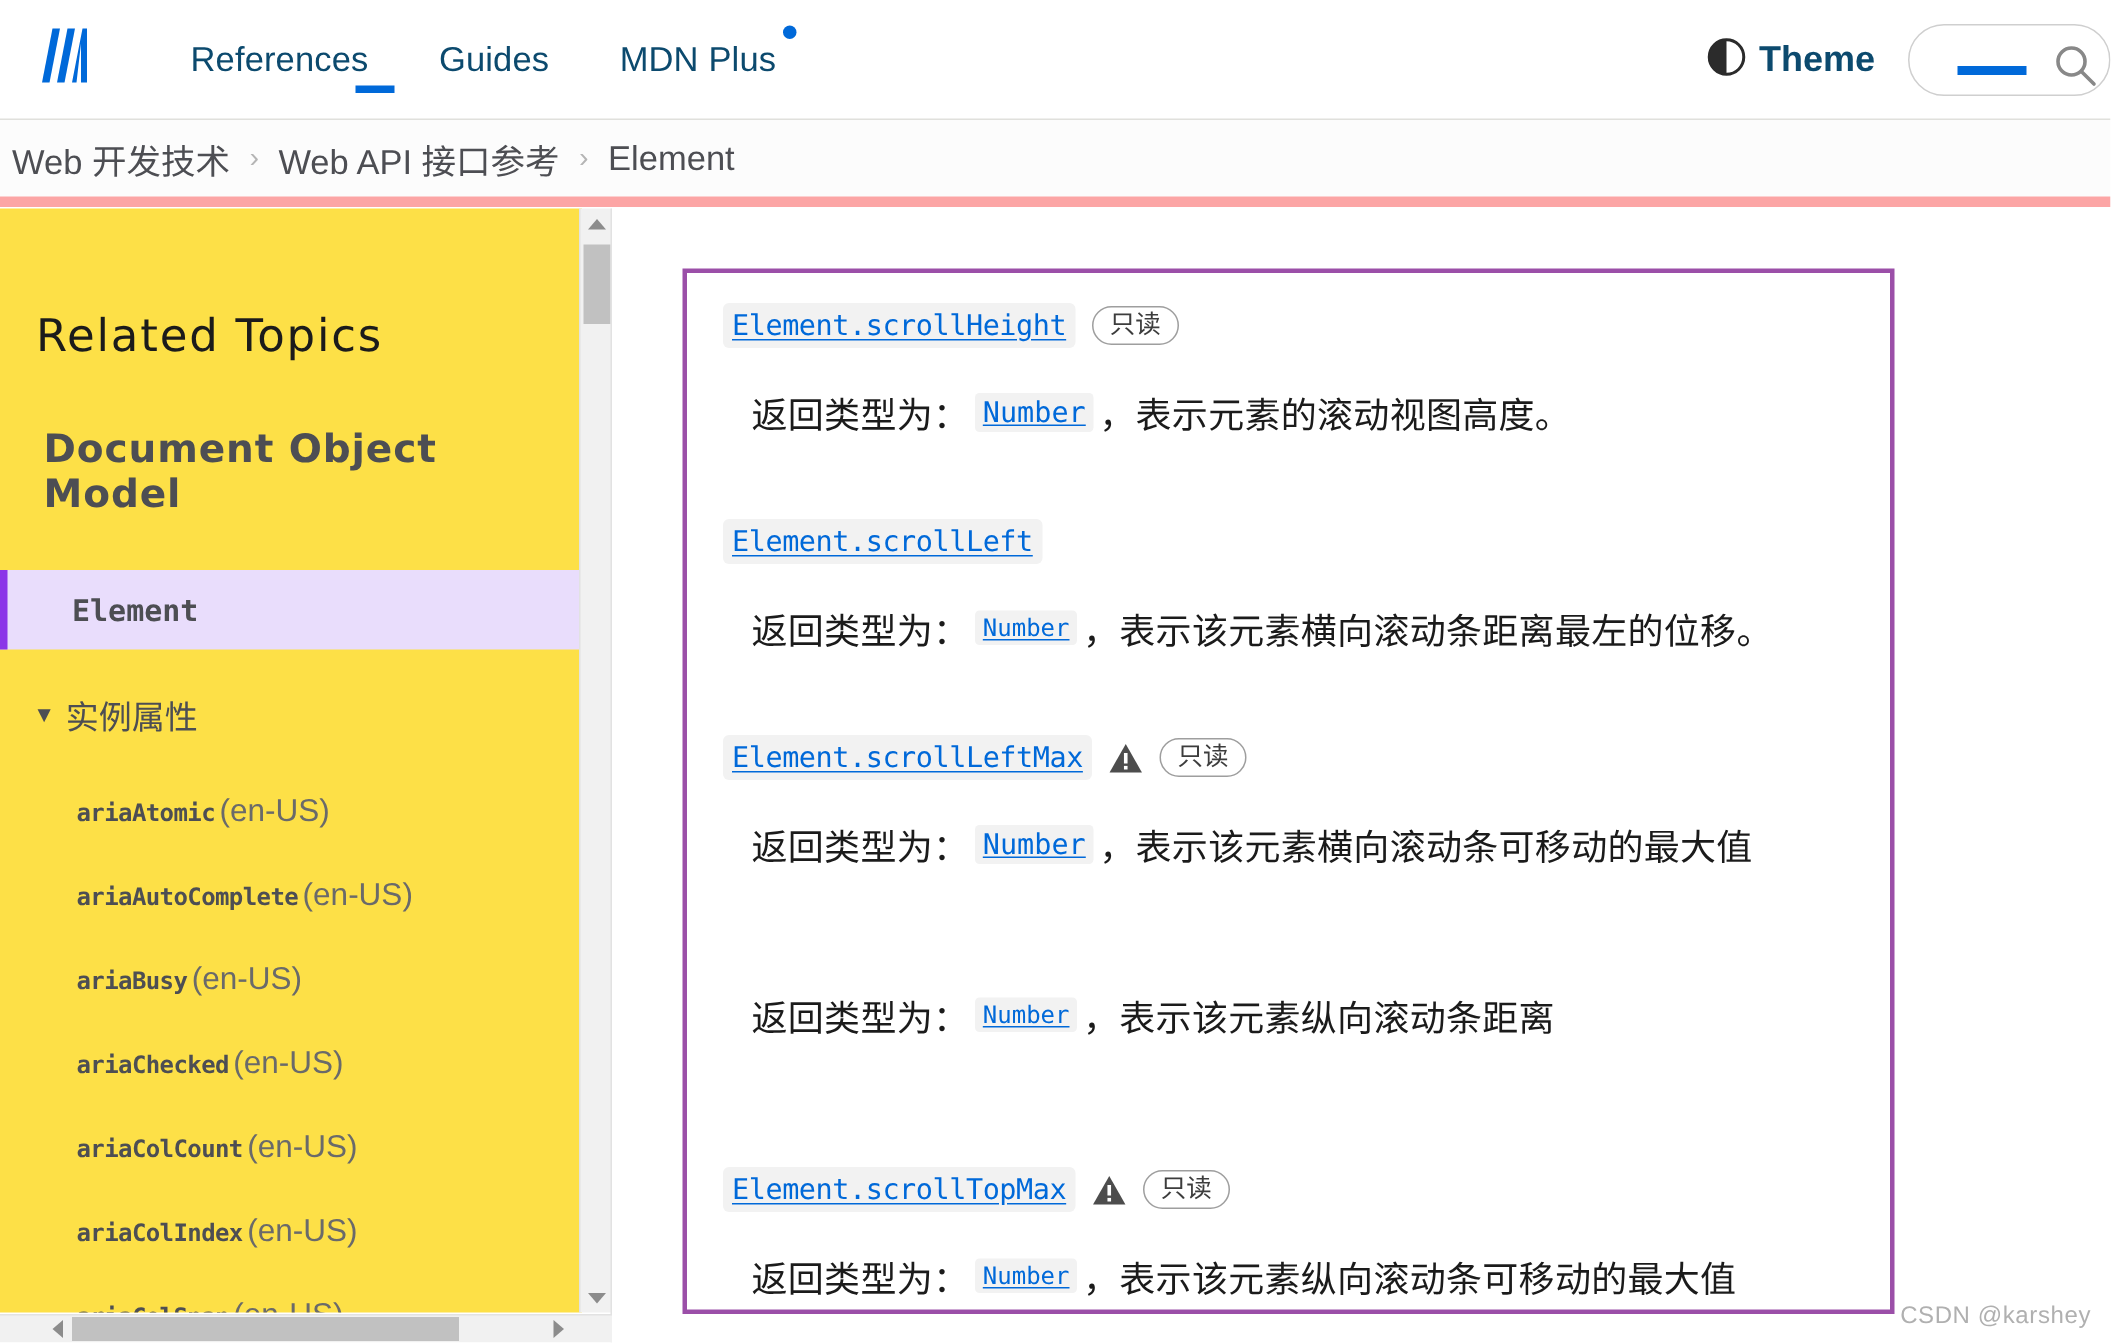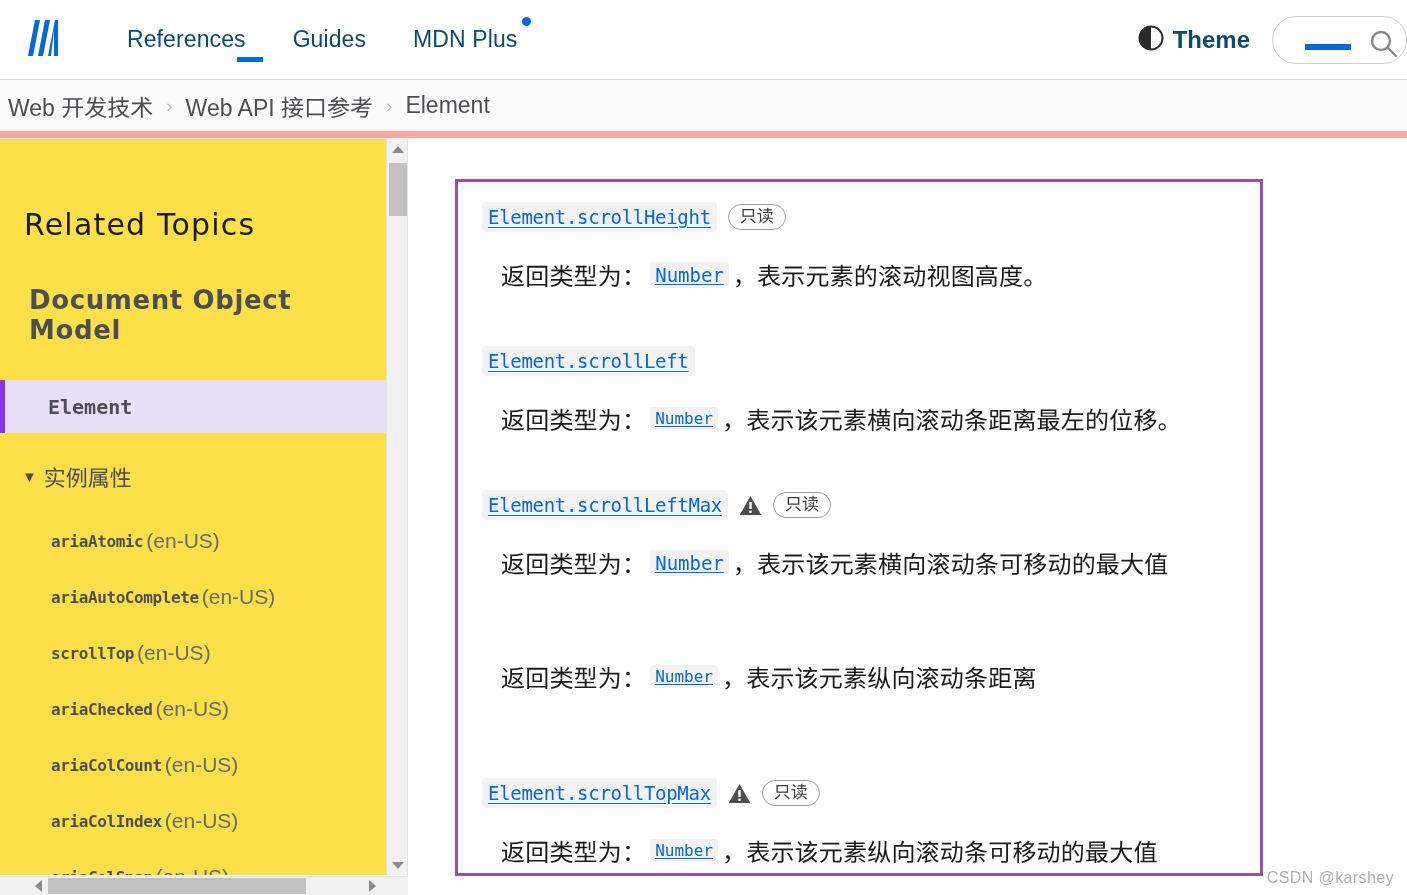--- a/index.html
+++ b/index.html
@@ -514,21 +514,21 @@
       <ul class="prop-list">
         <li class="prop-item">
           <span class="prop-name">ariaAtomic</span>
           <span class="prop-locale">(en-US)</span>
         </li>
         <li class="prop-item">
           <span class="prop-name">ariaAutoComplete</span>
           <span class="prop-locale">(en-US)</span>
         </li>
         <li class="prop-item">
-          <span class="prop-name">scrollTop</span>
+          <span class="prop-name">ariaBusy</span>
           <span class="prop-locale">(en-US)</span>
         </li>
         <li class="prop-item">
           <span class="prop-name">ariaChecked</span>
           <span class="prop-locale">(en-US)</span>
         </li>
         <li class="prop-item">
           <span class="prop-name">ariaColCount</span>
           <span class="prop-locale">(en-US)</span>
         </li>

